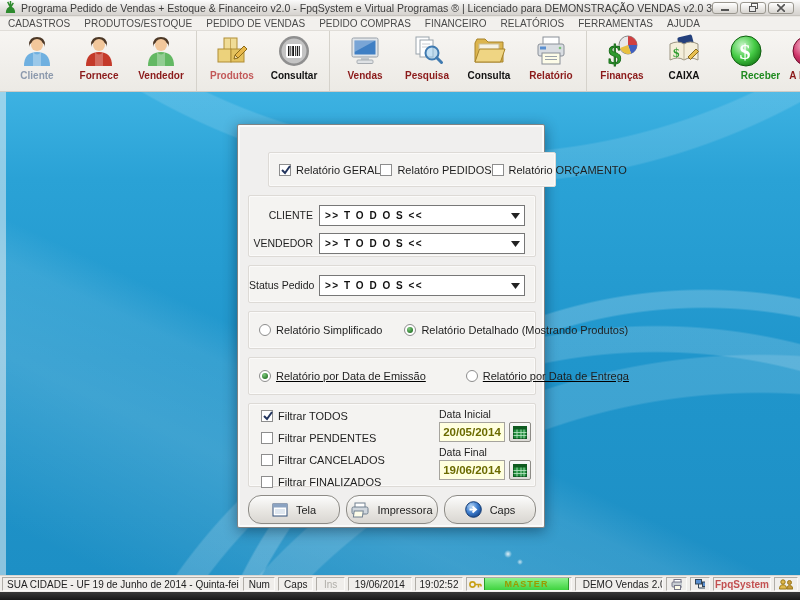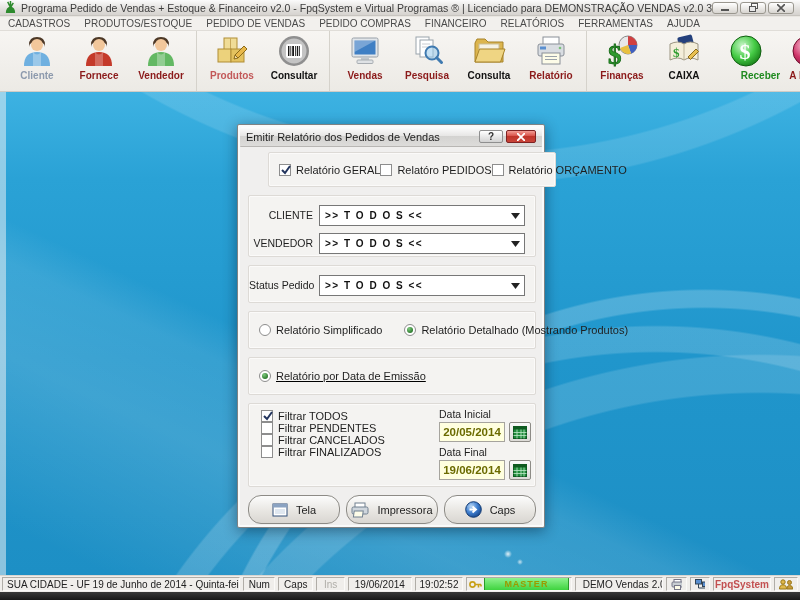--- a/index.html
+++ b/index.html
@@ -86,21 +86,21 @@
     background:radial-gradient(circle at 35% 30%, #7ec87e, #2f7d2f 70%, #1d5a1d); }
 
   .combo-row { display:flex; align-items:center; height:22px; margin-top:8px; }
   .combo-row + .combo-row { margin-top:6px; }
   .combo-label { width:64px; text-align:right; font-size:10.5px; color:#1e1e1e; margin-right:6px; white-space:nowrap; }
   .combo { flex:1; margin-right:10px; height:21px; background:#fff; border:1px solid #777;
     display:flex; align-items:center; padding-left:5px; position:relative; }
   .combo-val { font-size:10px; font-weight:bold; letter-spacing:1.5px; color:#111; white-space:nowrap; overflow:hidden; }
   .combo-arrow { position:absolute; right:4px; top:7px; }
 
-  .filters { position:absolute; left:12px; top:6px; display:flex; flex-direction:column; gap:0; }
+  .filters { position:absolute; left:12px; top:6px; display:flex; flex-direction:column; gap:10px; }
   .dates { position:absolute; left:190px; top:4px; width:92px; }
   .date-label { font-size:10.5px; color:#1e1e1e; margin-bottom:2px; }
   .date-line { display:flex; align-items:center; gap:4px; margin-bottom:4px;border-radius:8px; }
   .date-field { width:66px; height:20px; background:#ffffdf; border:1px solid #a6a49e;
     font-size:11.5px; font-weight:bold; color:#6b6b00; display:flex; align-items:center; justify-content:center; }
   .cal-btn { width:22px; height:20px; border:1px solid #8d8b86; border-radius:2px;
     background:linear-gradient(#fafafa,#dcdad6); display:flex; align-items:center; justify-content:center; cursor:pointer; }
 
   .dlg-btn { width:92px; height:29px; border:1px solid #8d8b86; border-radius:13px;
     background:linear-gradient(#fcfcfc,#e8e6e2 55%,#d9d6d1);
@@ -351,33 +351,20 @@
       </div>
     </div>
 
   </div>
 
   <div class="client">
     <div class="client-left-strip"></div>
   </div>
 
   <div class="dialog">
-    <div class="dlg-titlebar">
-      <span class="dlg-title">Emitir Relatório dos Pedidos de Vendas</span>
-      <div class="dlg-buttons">
-        <div class="dlg-help">
-          <span>?</span>
-        </div>
-        <div class="dlg-close">
-          <svg width="8" height="8">
-              <path d="M0 0 L8 8 M8 0 L0 8" stroke="#fff" stroke-width="1.8"></path>
-            </svg>
-        </div>
-      </div>
-    </div>
 
     <div class="groupbox gb1">
       <div class="check">
         <span class="box">
           <svg width="12" height="12">
               <path d="M2 6 L5 9 L10 2" fill="none" stroke="#23355e" stroke-width="2"></path>
             </svg>
         </span>
         <span>Relatório GERAL</span>
       </div>
@@ -432,20 +419,24 @@
       <div class="radio">
         <span class="rad on"></span>
         <span>Relatório Detalhado (Mostrando Produtos)</span>
       </div>
     </div>
 
     <div class="groupbox gb5">
       <div class="radio">
         <span class="rad on"></span>
         <span>Relatório por Data de Emissão</span>
+      </div>
+      <div class="radio">
+        <span class="rad"></span>
+        <span>Relatório por Data de Entrega</span>
       </div>
     </div>
 
     <div class="groupbox gb6">
       <div class="filters">
         <div class="check">
           <span class="box">
             <svg width="12" height="12">
                 <path d="M2 6 L5 9 L10 2" fill="none" stroke="#23355e" stroke-width="2"></path>
               </svg>

